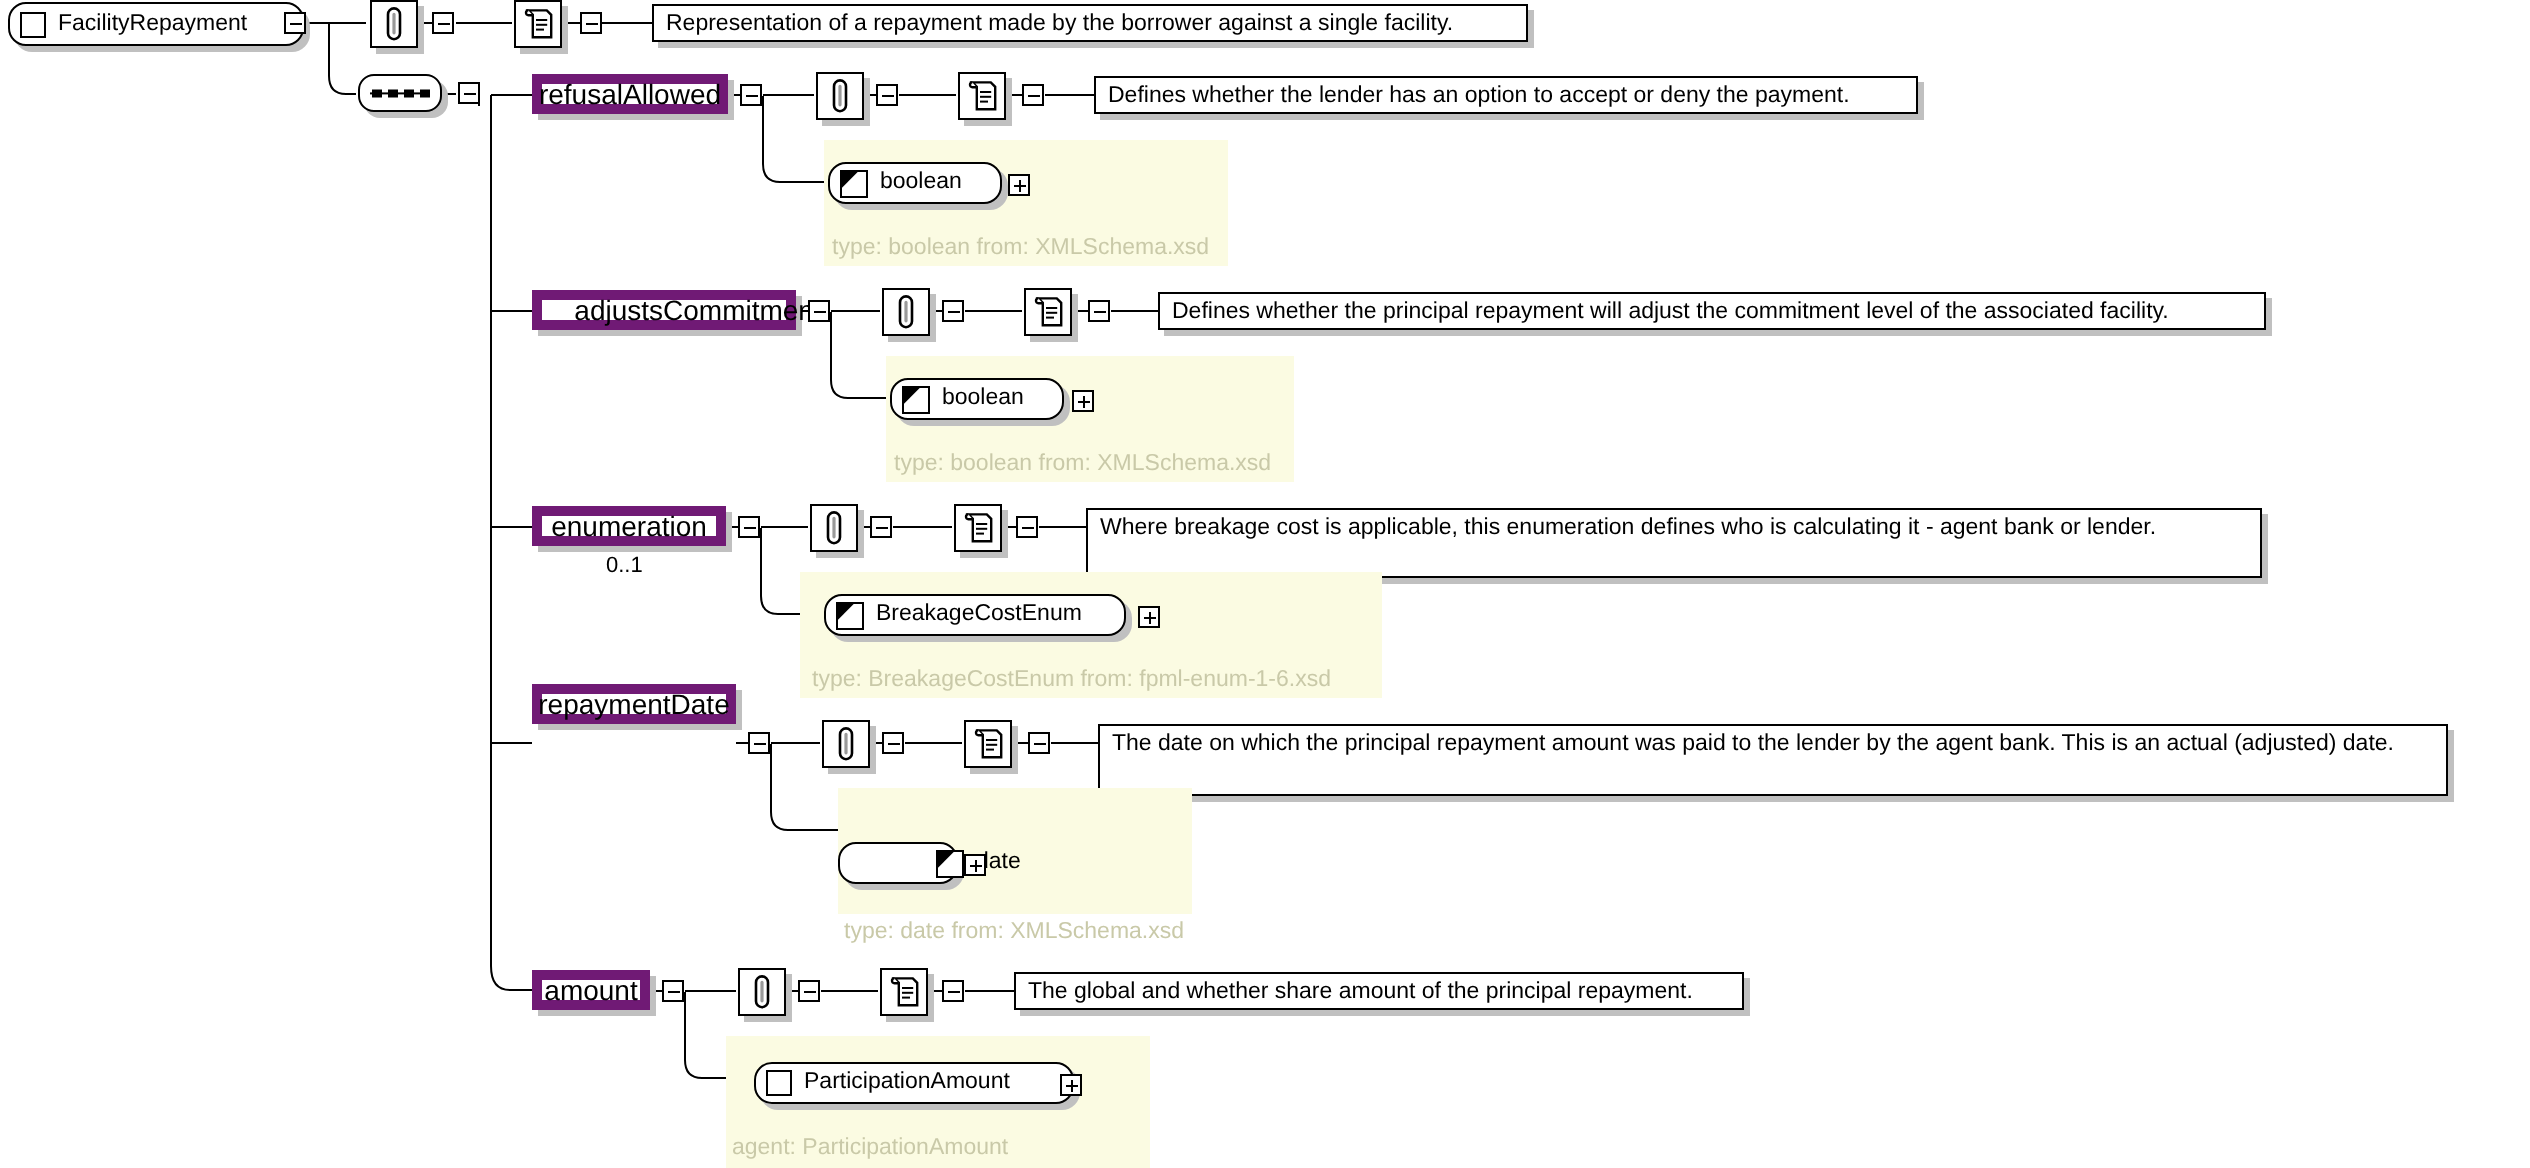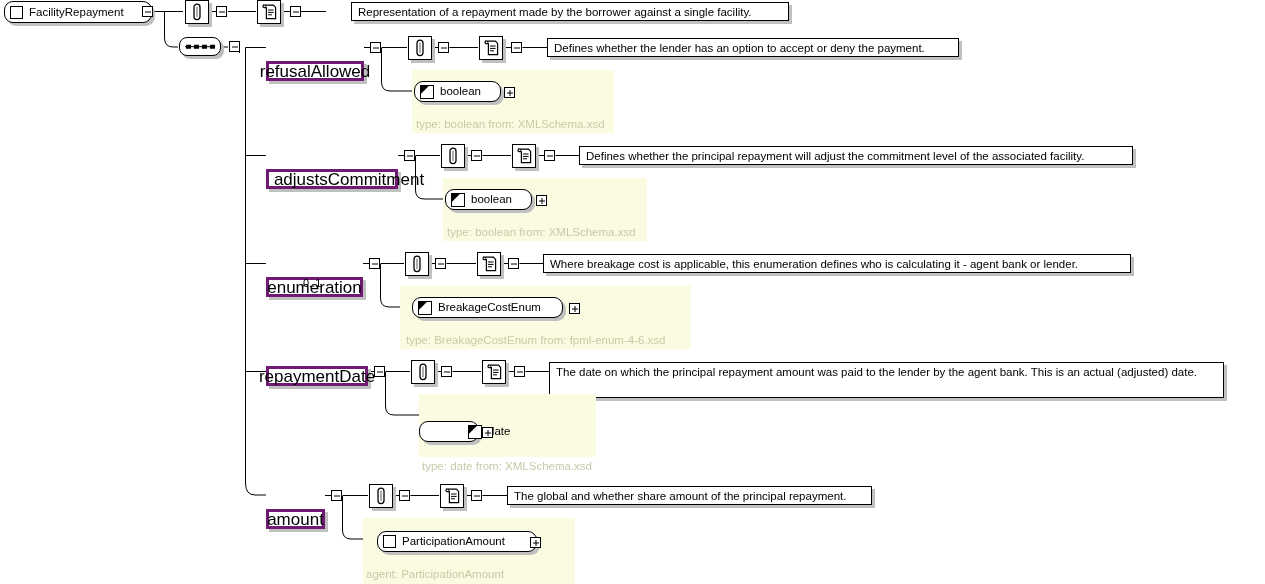--- a/index.html
+++ b/index.html
@@ -21,32 +21,31 @@
     left: 0; top: 0;
     width: 1265px;
     height: 584px;
   }
 
   
   .elembox {
     position: absolute;
     box-sizing: border-box;
     background: #ffffff;
-    border: 3px solid #701a75;
+    border: 5px solid #701a75;
     box-shadow: 3px 3px 0 0 #c0c0c0;
     display: flex;
     align-items: center;
     justify-content: center;
     height: 20px;
-    font-size: 17px;
+    font-size: 14px;
     line-height: 1;
     color: #000;
     white-space: nowrap;
     padding: 0 6px;
-    margin-top: 24px;
   }
 
   
   .docbox {
     position: absolute;
     box-sizing: border-box;
     background: #ffffff;
     border: 1px solid #000000;
     box-shadow: 3px 3px 0 0 #c0c0c0;
     font-size: 11.5px;
@@ -282,21 +281,21 @@
     <svg width="17" height="18" viewBox="0 0 17 18">
       <path d="M3.2 2.2 H12.4 L14.6 4.4 V15.6 H5.4 V4.4 Z" fill="#fff" stroke="#000" stroke-width="1.2"></path>
       <path d="M3.2 2.2 C1.6 2.2 1.6 4.6 3.2 4.6 H5.4" fill="#fff" stroke="#000" stroke-width="1.2"></path>
       <line x1="7" y1="7" x2="12.6" y2="7" stroke="#000" stroke-width="1"></line>
       <line x1="7" y1="9.4" x2="12.6" y2="9.4" stroke="#000" stroke-width="1"></line>
       <line x1="7" y1="11.8" x2="11" y2="11.8" stroke="#000" stroke-width="1"></line>
     </svg>
   </div>
   <div class="toggle" style="left:290px; top:6px;"></div>
 
-  <div class="docbox" style="left:326px; top:2px; width:438px; height:19px;margin-left:25px;">Representation of a repayment made by the borrower against a single facility.</div>
+  <div class="docbox" style="left:326px; top:2px; width:438px; height:19px;">Representation of a repayment made by the borrower against a single facility.</div>
 
   <div class="seqnode" style="left:179px; top:37px;">
     <span class="seqline"></span>
     <span class="seqdot" style="left:6px;"></span>
     <span class="seqdot" style="left:14px;"></span>
     <span class="seqdot" style="left:22px;"></span>
     <span class="seqdot" style="left:30px;"></span>
   </div>
   <div class="toggle" style="left:229px; top:41px;"></div>
 
@@ -386,29 +385,29 @@
     <svg width="17" height="18" viewBox="0 0 17 18">
       <path d="M3.2 2.2 H12.4 L14.6 4.4 V15.6 H5.4 V4.4 Z" fill="#fff" stroke="#000" stroke-width="1.2"></path>
       <path d="M3.2 2.2 C1.6 2.2 1.6 4.6 3.2 4.6 H5.4" fill="#fff" stroke="#000" stroke-width="1.2"></path>
       <line x1="7" y1="7" x2="12.6" y2="7" stroke="#000" stroke-width="1"></line>
       <line x1="7" y1="9.4" x2="12.6" y2="9.4" stroke="#000" stroke-width="1"></line>
       <line x1="7" y1="11.8" x2="11" y2="11.8" stroke="#000" stroke-width="1"></line>
     </svg>
   </div>
   <div class="toggle" style="left:508px; top:258px;"></div>
 
-  <div class="docbox" style="left:543px; top:254px; width:588px; height:19px;">Where breakage cost is applicable, this enumeration defines who is calculating it - agent bank or lender.</div>
+  <div class="docbox" style="left:543px; top:254px; width:588px; height:35px;">Where breakage cost is applicable, this enumeration defines who is calculating it - agent bank or lender.</div>
 
   <div class="typepanel" style="left:400px; top:286px; width:291px; height:63px;"></div>
   <div class="capsule" style="left:412px; top:297px; width:151px;">
     <span class="tri-icon"></span>
     <span class="cap-label">BreakageCostEnum</span>
   </div>
   <div class="toggle plus" style="left:569px; top:303px;"></div>
-  <div class="typecaption" style="left:406px; top:334px;">type: BreakageCostEnum from: fpml-enum-4-6.xsd</div>
+  <div class="typecaption" style="left:406px; top:334px;">type: BreakageCostEnum from: fpml-enum-1-6.xsd</div>
 
   <div class="elembox" style="left:266px; top:342px; width:102px;align-items:center;">
     <span>repaymentDate</span>
   </div>
   <div class="toggle" style="left:374px; top:366px;"></div>
 
   <div class="iconbox" style="left:411px; top:360px;">
     <svg width="16" height="18" viewBox="0 0 16 18">
       <rect x="5" y="1.2" width="6" height="15.4" rx="3" fill="#fff" stroke="#000" stroke-width="1.3"></rect>
       <rect x="7.2" y="3.4" width="1.6" height="10.8" rx="0.8" fill="#9a9a9a"></rect>

